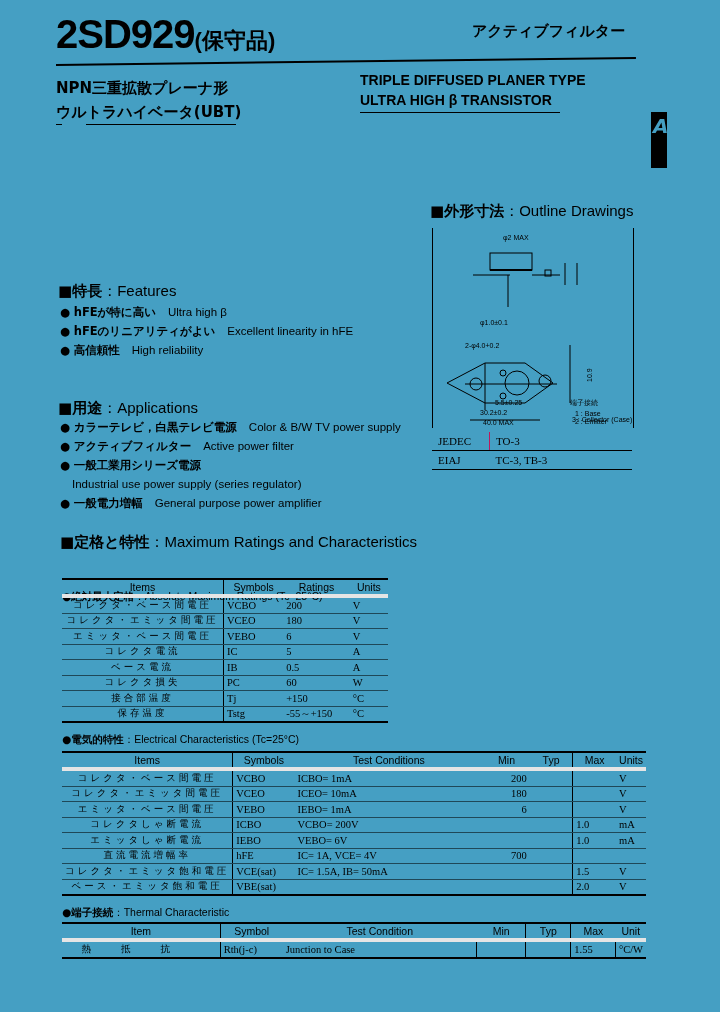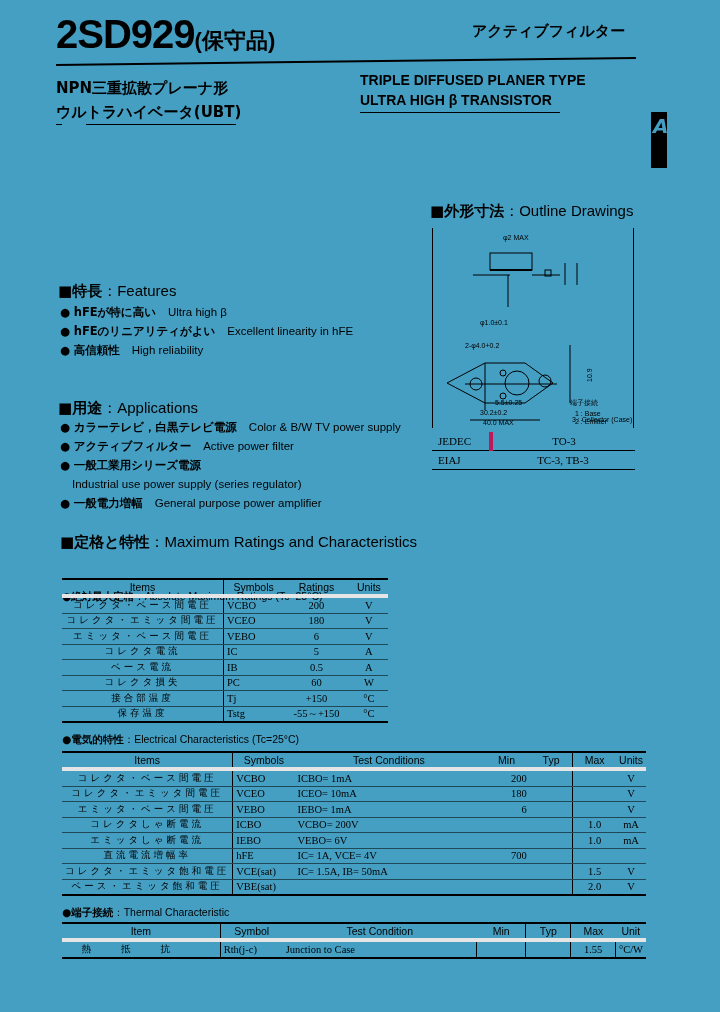--- a/index.html
+++ b/index.html
@@ -23,21 +23,21 @@
   .subhead{font-size:10.5px;}
   .subhead b{font-weight:bold;}
   .subhead .en{font-family:"Liberation Sans",sans-serif;}
   table.dt{position:absolute;border-collapse:collapse;font-family:"Liberation Serif",serif;font-size:10.5px;}
   table.dt th{font-family:"Liberation Sans",sans-serif;font-weight:normal;font-size:10.5px;border-bottom:4px solid #e5e5e5;padding:0 3px;height:14px;}
   table.dt td{padding:0 3px;height:14.5px;border-bottom:1px solid rgba(0,0,0,.55);white-space:nowrap;}
   table.dt tr:first-child th{border-top:2px solid #000;}
   table.dt tr:last-child td{border-bottom:2px solid #000;}
   .item{letter-spacing:3px;font-family:"DejaVu Sans",sans-serif;font-size:9.5px;text-align:center;}
   .vl{border-left:1px solid #000;}
-  .c{text-align:center;}
+  .c{}
   .r{text-align:right;}
   .outline-box{left:432px;top:228px;width:200px;height:200px;border-left:1px solid #000;border-right:1px solid #000;}
   .pkg-table{position:absolute;left:432px;top:432px;border-collapse:collapse;font-family:"Liberation Serif",serif;font-size:11px;}
   .pkg-table td{height:18px;border-bottom:1px solid #000;padding:0 6px;}
 </style>
 </head>
 <body>
 
 <div class="abs title">
   <span>2SD929</span><span class="sub">(保守品)</span>
@@ -119,21 +119,21 @@
     <text x="148" y="172" transform="rotate(-90 150 155)">10.9</text>
     <text x="145" y="180">端子接続</text>
     <text x="150" y="191">1 : Base</text>
     <text x="150" y="199">2 : Emitter</text>
   </g>
 </svg>
 <div class="abs" style="left:572px;top:416px;font-size:7px;font-family:'Liberation Sans',sans-serif;">3 : Collector (Case)</div>
 <table class="pkg-table">
   <tbody>
       <tr>
-    <td style="width:45px;border-right:4px solid #be185d;">JEDEC</td>
+    <td style="width:45px;border-right:1px solid #be185d;">JEDEC</td>
     <td class="c" style="width:130px;">TO-3</td>
   </tr>
   <tr>
     <td>EIAJ</td>
     <td class="c">TC-3, TB-3</td>
   </tr>
 </tbody>
   </table>
 
 <div class="abs sec-head" style="left:60px;top:533px;">

